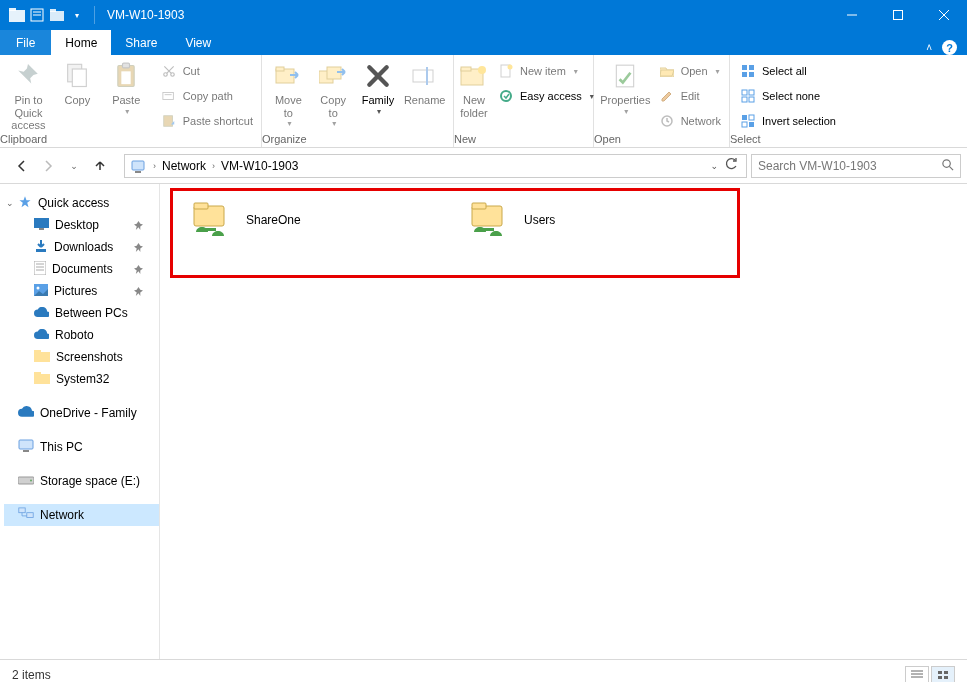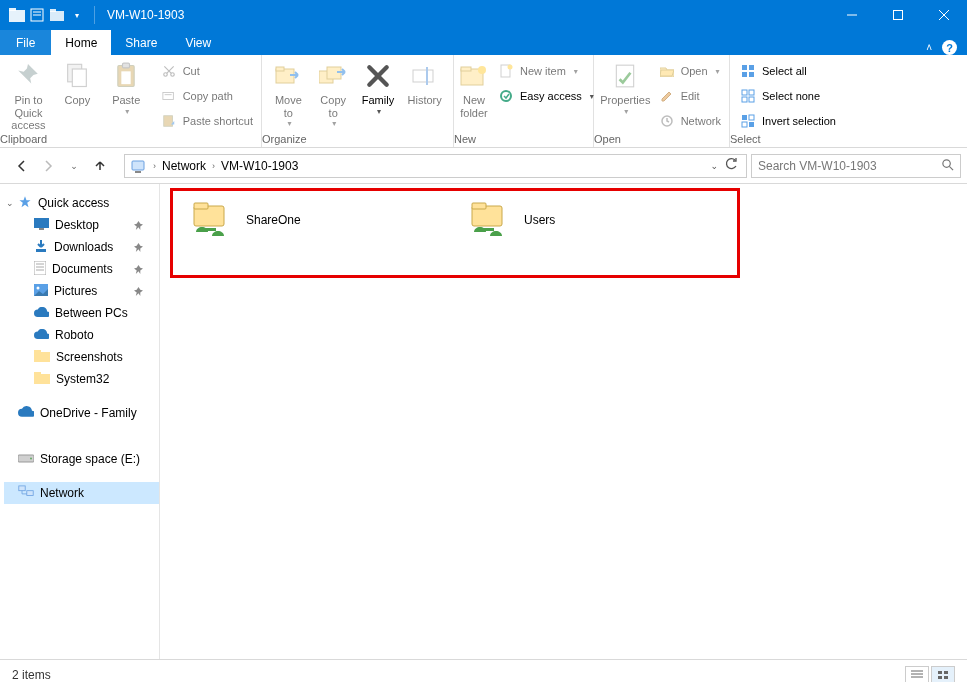--- a/index.html
+++ b/index.html
@@ -233,21 +233,21 @@
         <span>Family</span>
           <span class="dropglyph">▾</span>
       </div>
       <div class="bigbtn disabled" style="width:50px;">
         <div class="bigicon">
             <svg width="26" height="22" viewBox="0 0 26 22">
               <rect x="1" y="5" width="20" height="12" fill="#fff" stroke="#aaa"></rect>
               <rect x="14" y="2" width="2" height="18" fill="#6aa0e0"></rect>
             </svg>
           </div>
-        <span>History</span>
+        <span>Rename</span>
       </div>
     </div>
     <div class="grouplabel">Organize</div>
   </div>
 
   <div class="rgroup" style="width:140px;">
     <div class="groupbody">
       <div class="bigbtn disabled" style="width:46px;">
         <div class="bigicon">
             <svg width="30" height="26" viewBox="0 0 30 26">
@@ -509,20 +509,27 @@
 
     <div class="navspacer"></div>
     <div class="navitem heading">
       <span><svg width="16" height="11" viewBox="0 0 24 16">
             <path d="M6 16a6 6 0 010-12 8 8 0 0115 3 4 4 0 010 9H6z" fill="#2a7abf"></path>
           </svg></span>
       <span>OneDrive - Family</span>
     </div>
 
     <div class="navspacer"></div>
+    <div class="navitem heading">
+      <span><svg width="16" height="13" viewBox="0 0 16 13">
+            <rect x="1" y="1" width="14" height="9" rx="1" fill="#cfe4fb" stroke="#6aa0e0"></rect>
+            <rect x="5" y="11" width="6" height="2" fill="#888"></rect>
+          </svg></span>
+      <span>This PC</span>
+    </div>
 
     <div class="navspacer"></div>
     <div class="navitem heading">
       <span><svg width="16" height="11" viewBox="0 0 16 11">
             <rect x="0" y="3" width="16" height="7" rx="1" fill="#d0d0d0" stroke="#999"></rect>
             <circle cx="13" cy="6.5" r="1" fill="#6a6"></circle>
           </svg></span>
       <span>Storage space (E:)</span>
     </div>
 

